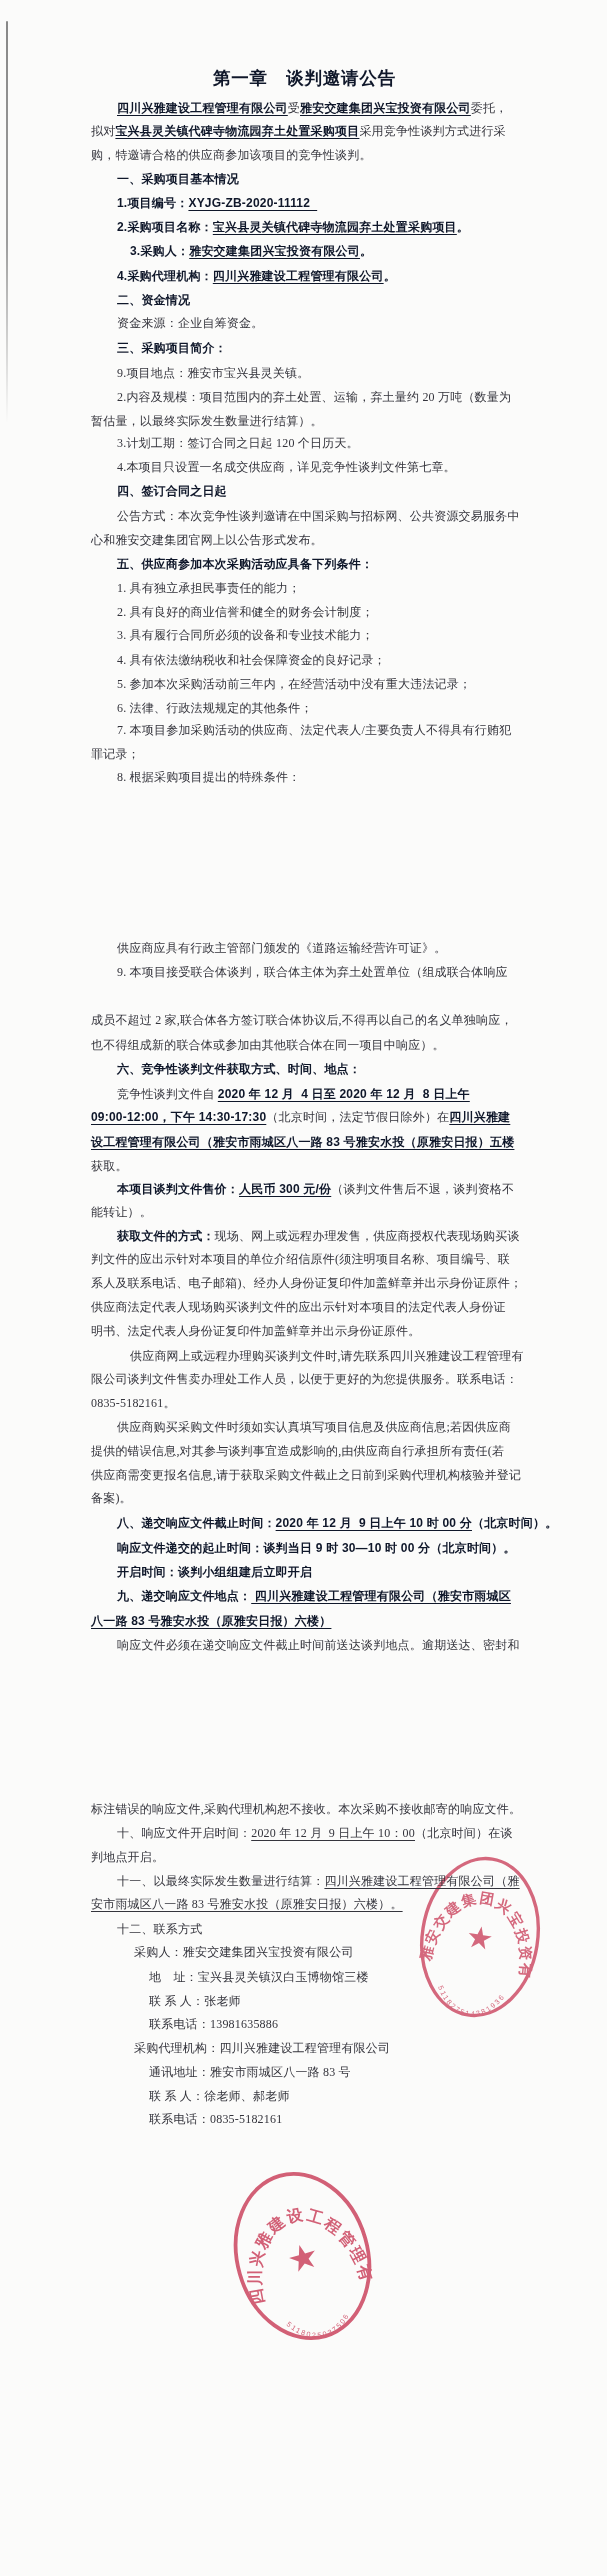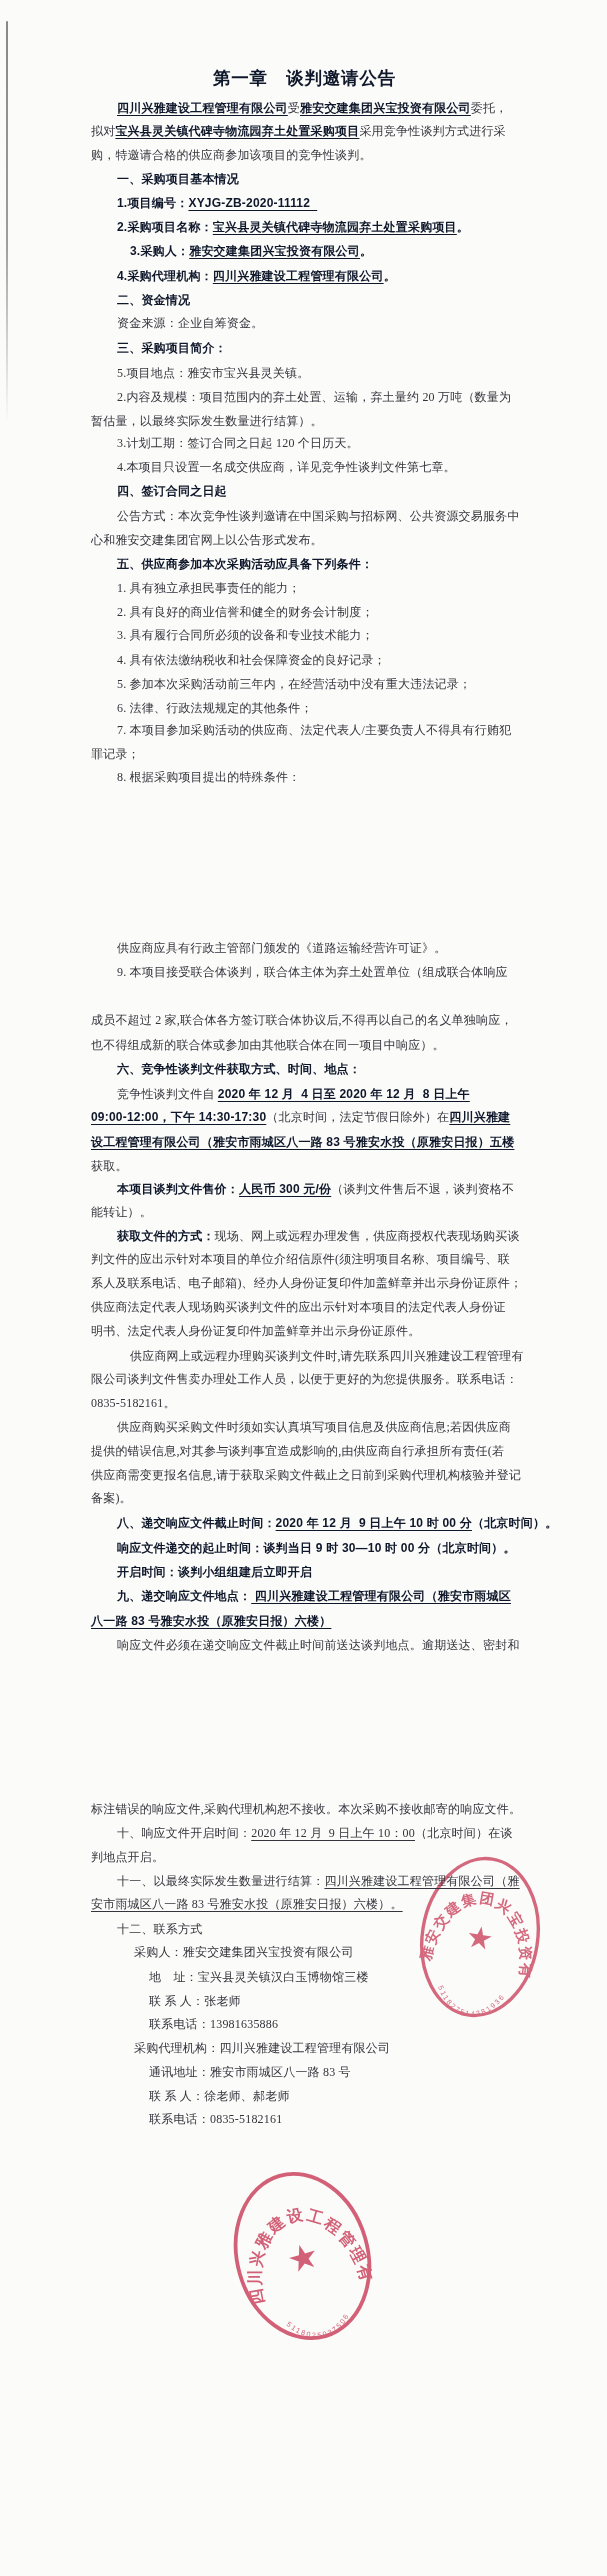--- a/index.html
+++ b/index.html
@@ -84,21 +84,21 @@
     <div class="ln" style="left: 91px; top: 124px;"><span class="run">拟对</span><span class="run hei und">宝兴县灵关镇代碑寺物流园弃土处置采购项目</span><span class="run">采用竞争性谈判方式进行采</span></div>
     <div class="ln" style="left: 91px; top: 148px;"><span class="run">购，特邀请合格的供应商参加该项目的竞争性谈判。</span></div>
     <div class="ln" style="left: 117px; top: 172px;"><span class="run hei">一、采购项目基本情况</span></div>
     <div class="ln" style="left: 117px; top: 196px;"><span class="run hei">1.项目编号：</span><span class="run hei und">XYJG-ZB-2020-11112  </span></div>
     <div class="ln" style="left: 117px; top: 220px;"><span class="run hei">2.采购项目名称：</span><span class="run hei und">宝兴县灵关镇代碑寺物流园弃土处置采购项目</span><span class="run hei">。</span></div>
     <div class="ln" style="left: 110px; top: 244px; margin-left: 20px;"><span class="run hei">3.采购人：</span><span class="run hei und">雅安交建集团兴宝投资有限公司</span><span class="run hei">。</span></div>
     <div class="ln" style="left: 117px; top: 269px;"><span class="run hei">4.采购代理机构：</span><span class="run hei und">四川兴雅建设工程管理有限公司</span><span class="run hei">。</span></div>
     <div class="ln" style="left: 117px; top: 293px;"><span class="run hei">二、资金情况</span></div>
     <div class="ln" style="left: 117px; top: 316px;"><span class="run">资金来源：企业自筹资金。</span></div>
     <div class="ln" style="left: 117px; top: 341px;"><span class="run hei">三、采购项目简介：</span></div>
-    <div class="ln" style="left: 117px; top: 366px;"><span class="run">5.项目地点：雅安市宝兴县灵关镇。</span></div>
+    <div class="ln" style="left: 117px; top: 366px;"><span class="run">9.项目地点：雅安市宝兴县灵关镇。</span></div>
     <div class="ln" style="left: 117px; top: 390px;"><span class="run">2.内容及规模：项目范围内的弃土处置、运输，弃土量约 20 万吨（数量为</span></div>
     <div class="ln" style="left: 91px; top: 414px;"><span class="run">暂估量，以最终实际发生数量进行结算）。</span></div>
     <div class="ln" style="left: 117px; top: 436px;"><span class="run">3.计划工期：签订合同之日起 120 个日历天。</span></div>
     <div class="ln" style="left: 117px; top: 460px;"><span class="run">4.本项目只设置一名成交供应商，详见竞争性谈判文件第七章。</span></div>
     <div class="ln" style="left: 117px; top: 484px;"><span class="run hei">四、签订合同之日起</span></div>
     <div class="ln" style="left: 117px; top: 509px;"><span class="run">公告方式：本次竞争性谈判邀请在中国采购与招标网、公共资源交易服务中</span></div>
     <div class="ln" style="left: 91px; top: 533px;"><span class="run">心和雅安交建集团官网上以公告形式发布。</span></div>
     <div class="ln" style="left: 117px; top: 557px;"><span class="run hei">五、供应商参加本次采购活动应具备下列条件：</span></div>
     <div class="ln" style="left: 117px; top: 581px;"><span class="run">1. 具有独立承担民事责任的能力；</span></div>
     <div class="ln" style="left: 117px; top: 605px;"><span class="run">2. 具有良好的商业信誉和健全的财务会计制度；</span></div>

